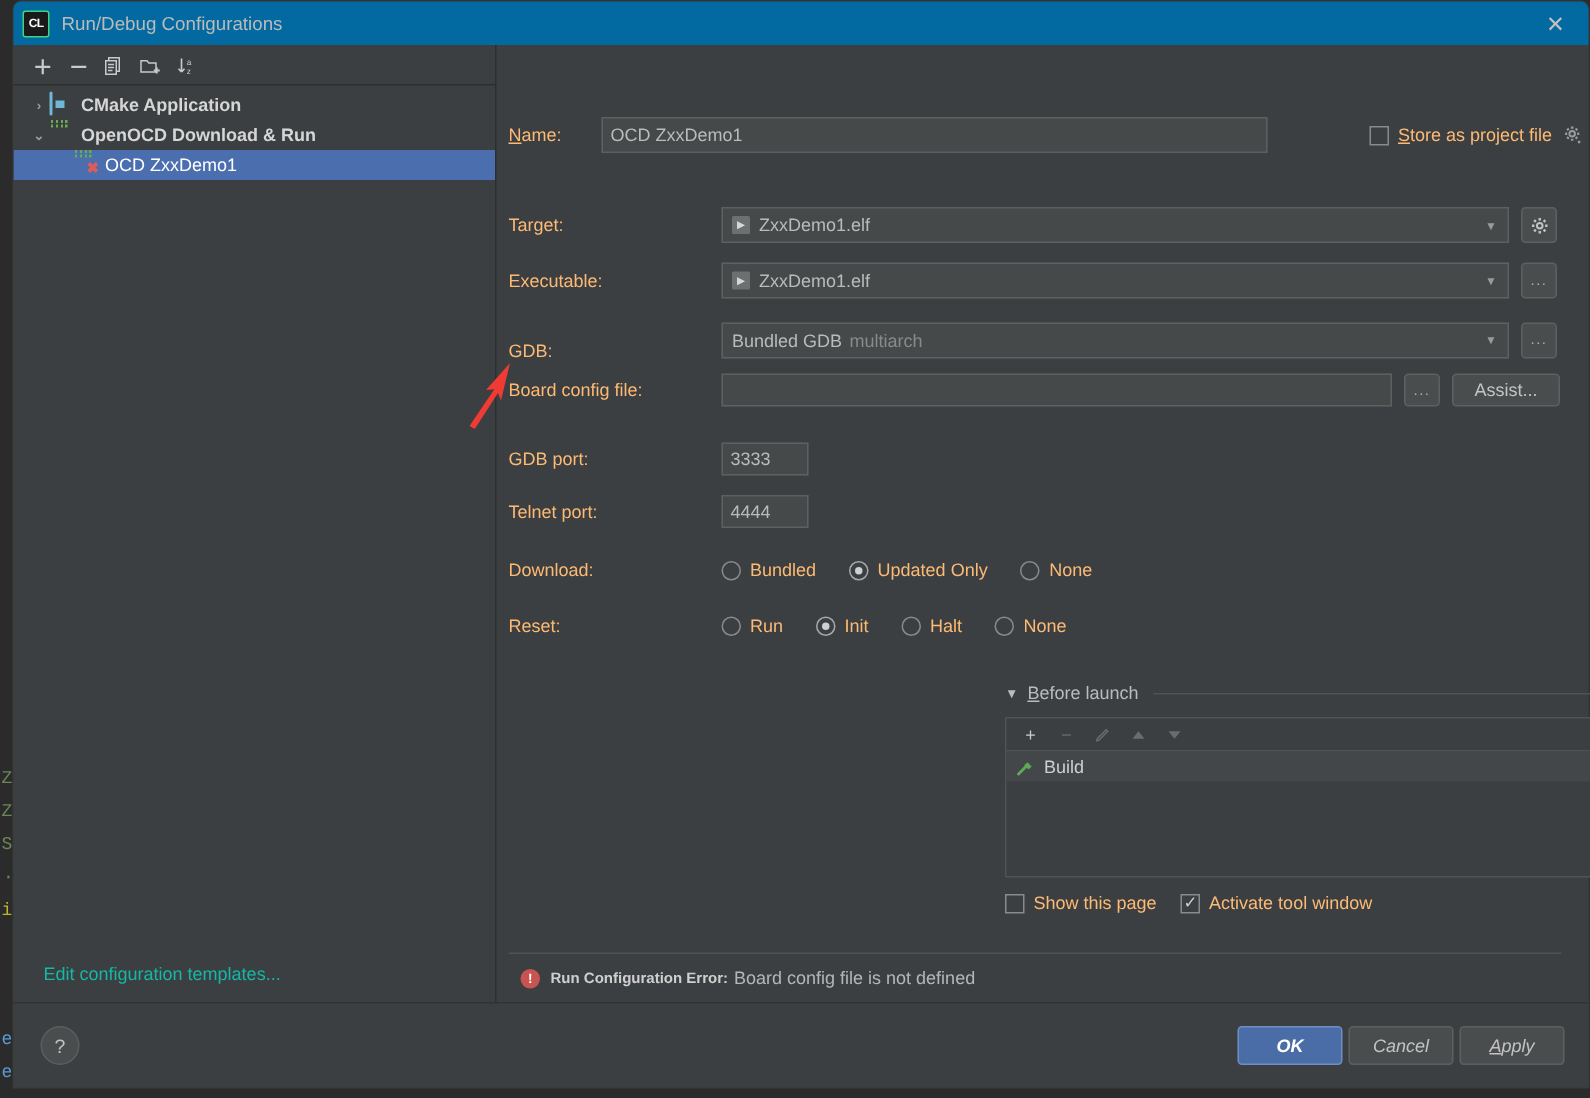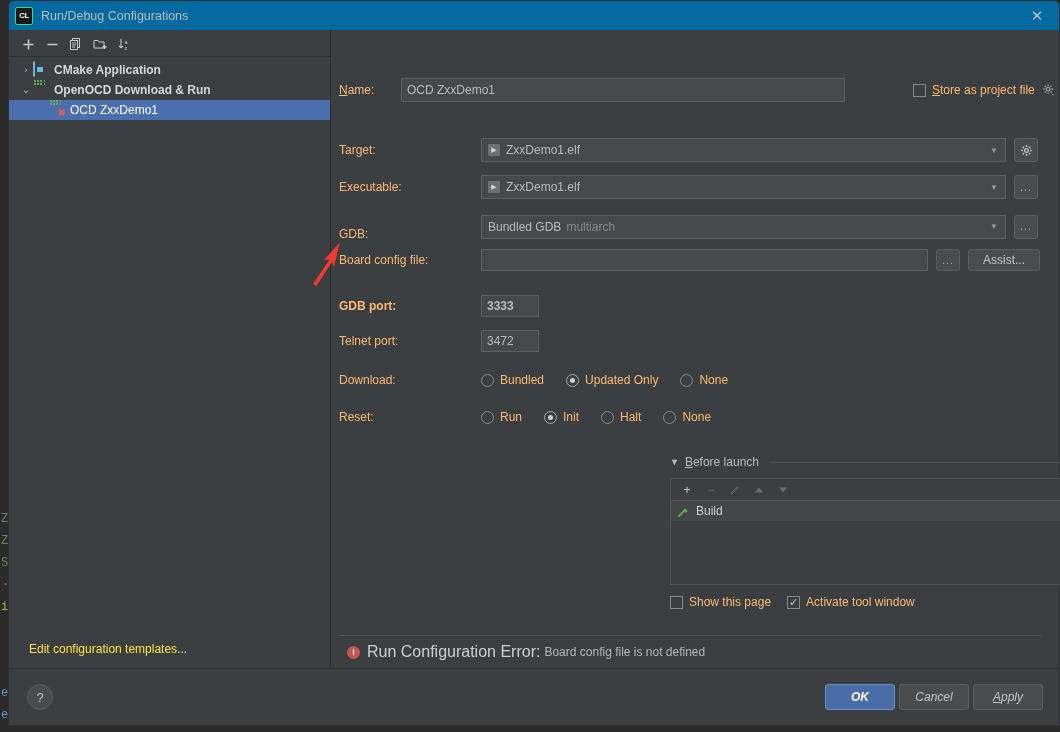--- a/index.html
+++ b/index.html
@@ -52,21 +52,21 @@
   .tree-icon{width:16px;height:16px;margin-right:5px;position:relative;display:inline-block;}
   .icon-cmake{width:13px;height:12px;border:1.6px solid #6fb7d6;border-radius:1px;margin-top:2px;}
   .icon-cmake:after{content:"";position:absolute;left:3.5px;top:5px;width:6px;height:5px;background:#6fb7d6;}
   .icon-chip{width:13px;height:10px;margin-top:3px;background:
       linear-gradient(#6aab4a,#6aab4a);border-radius:1px;position:relative;}
   .icon-chip:before{content:"";position:absolute;left:1px;top:-2.5px;width:11px;height:2px;
       background:repeating-linear-gradient(to right,#6aab4a 0 1.6px,transparent 1.6px 3.2px);}
   .icon-chip:after{content:"";position:absolute;left:1px;bottom:-2.5px;width:11px;height:2px;
       background:repeating-linear-gradient(to right,#6aab4a 0 1.6px,transparent 1.6px 3.2px);}
   .err-x{position:absolute;right:-1px;bottom:0px;color:#db5c5c;font-size:10px;font-weight:bold;line-height:1;}
-  #edit-templates{padding:0 0 12px 20px;color:#fde047;font-size:12px;cursor:pointer;}
+  #edit-templates{padding:0 0 12px 20px;color:#14b8a6;font-size:12px;cursor:pointer;}
 
   
   #right-panel{flex:1;display:flex;flex-direction:column;min-width:0;position:relative;}
   #form-area{flex:1;padding:0;position:relative;}
 
   .row{display:flex;align-items:center;position:absolute;}
   .lbl{color:#fdba74;font-size:12px;}
   .mn{text-decoration:underline;}
 
   .textfield{
@@ -114,21 +114,21 @@
   .bl-tb.dis{color:#6a6d6e;cursor:default;}
   .bl-tb.en{color:#c9c9c9;}
   #bl-list{border:1px solid #4f5355;height:85px;box-sizing:border-box;background:#3c3f41;}
   #bl-item{height:20px;background:#434749;display:flex;align-items:center;padding-left:6px;font-size:12px;color:#cfcfcf;cursor:pointer;}
   #bl-checks{margin-top:10px;display:flex;align-items:center;font-size:12px;}
 
   
   #error-bar{height:32px;border-top:1px solid #4f5355;display:flex;align-items:center;padding-left:8px;margin:0 18px 0 8px;}
   .err-ico{width:13px;height:13px;border-radius:50%;background:#c75450;color:#fff;font-size:9px;font-weight:bold;
      display:inline-flex;align-items:center;justify-content:center;margin-right:7px;}
-  #err-title{font-weight:normal;color:#cfcfcf;margin-right:4px;font-size:16px;}
+  #err-title{font-weight:bold;color:#cfcfcf;margin-right:4px;font-size:10px;}
   #err-msg{color:#b6b6b6;font-size:12px;}
 
   
   #footer{height:56px;min-height:56px;display:flex;align-items:center;padding:0 16px 0 18px;
      background:#3c3f41;border-top:1px solid #323232;}
   #help-btn{width:26px;height:26px;border-radius:50%;background:#4a4d4e;border:1px solid #5b5e5f;
      display:flex;align-items:center;justify-content:center;color:#c3c3c3;font-size:13px;cursor:pointer;box-sizing:border-box;}
   #footer-actions{margin-left:auto;display:flex;gap:4px;font-style:italic;}
   .fbtn{min-width:70px;height:26px;border-radius:3px;display:flex;align-items:center;justify-content:center;
      font-size:12px;cursor:pointer;box-sizing:border-box;padding:0 12px;}
@@ -285,28 +285,28 @@
 
         <div class="row" style="left:8px;top:219px;width:1020px;">
           <div class="lbl" style="width:142px;">Board config file:</div>
           <div class="textfield" style="width:447px;height:22px;" title=""></div>
           <div class="sq-btn" style="margin-left:8px;height:22px;">
             <span class="dots">...</span>
           </div>
           <div class="wide-btn" style="margin-left:8px;height:22px;width:72px;">Assist...</div>
         </div>
 
-        <div class="row" style="left:8px;top:265px;width:600px;font-weight:bold;">
+        <div class="row" style="left:8px;top:265px;width:600px;">
           <div class="lbl" style="width:142px;">GDB port:</div>
           <div class="textfield" style="width:58px;">3333</div>
         </div>
 
         <div class="row" style="left:8px;top:300px;width:600px;">
           <div class="lbl" style="width:142px;">Telnet port:</div>
-          <div class="textfield" style="width:58px;">3472</div>
+          <div class="textfield" style="width:58px;">4444</div>
         </div>
 
         <div class="row" style="left:8px;top:343px;width:700px;">
           <div class="lbl" style="width:142px;">Download:</div>
           <div class="radio-grp">
             <label class="radio-item">
               <span class="radio"></span>
               <span class="lbl">Bundled</span>
             </label>
             <label class="radio-item">

